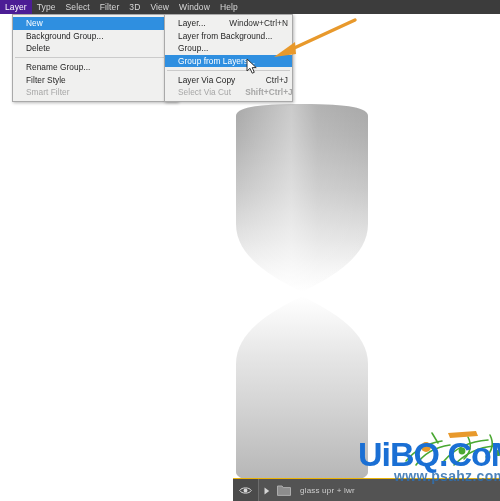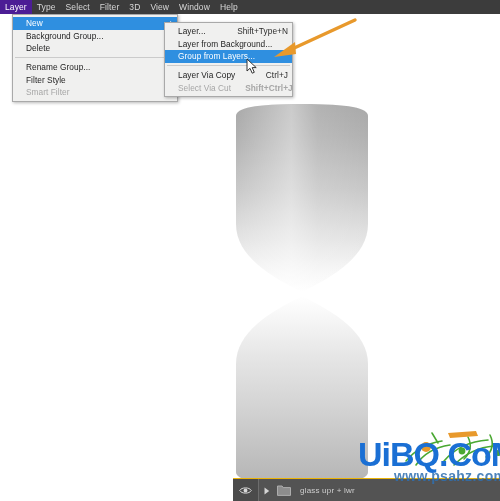--- a/index.html
+++ b/index.html
@@ -15,21 +15,21 @@
   #menubar{position:absolute;left:0;top:0;width:500px;height:14px;
            background:#3c3c3c;display:flex;align-items:center;z-index:30;}
   #menubar .mi{font-size:8.5px;color:#d8d8d8;padding:0 5px;line-height:14px;
                height:14px;white-space:nowrap;letter-spacing:.1px;}
   #menubar .mi.active{background:#4c1d95;color:#ffffff;}
 
   
   .menu-panel{position:absolute;background:#f0f0ef;border:1px solid #a9a9a9;
               box-shadow:1px 1px 3px rgba(0,0,0,.28);z-index:25;}
   #menu-layer{left:12px;top:14px;width:164px;}
-  #menu-new{left:164px;top:14px;width:127px;margin-top:8px;}
+  #menu-new{left:164px;top:14px;width:127px;}
 
   .mrow{position:relative;height:12.6px;display:flex;align-items:center;
         font-size:8.3px;color:#1d1d1d;padding:0 4px 0 13px;white-space:nowrap;letter-spacing:.05px;}
   .mrow.sel{background:#2f8fe0;color:#ffffff;}
   .mrow.dis{color:#a6a6a6;}
   .mrow .accel{margin-left:auto;padding-left:14px;font-size:8.3px;color:#2b2b2b;}
   .mrow.dis .accel{color:#a6a6a6;font-weight:bold;}
   .mrow .arrow{position:absolute;right:4px;top:50%;transform:translateY(-50%);
                width:0;height:0;border-left:3.2px solid #2b2b2b;
                border-top:2.6px solid transparent;border-bottom:2.6px solid transparent;}
@@ -151,24 +151,27 @@
     <span>Smart Filter</span>
     <span class="arrow"></span>
   </div>
   <div style="height:2px"></div>
 </div>
 
 <div class="menu-panel" id="menu-new">
   <div style="height:2px"></div>
   <div class="mrow">
     <span>Layer...</span>
-    <span class="accel">Shift+Type+N</span>
+    <span class="accel">Window+Ctrl+N</span>
   </div>
   <div class="mrow">
     <span>Layer from Background...</span>
+  </div>
+  <div class="mrow">
+    <span>Group...</span>
   </div>
   <div class="mrow sel">
     <span>Group from Layers...</span>
   </div>
   <div class="msep"></div>
   <div class="mrow">
     <span>Layer Via Copy</span>
     <span class="accel">Ctrl+J</span>
   </div>
   <div class="mrow dis">

